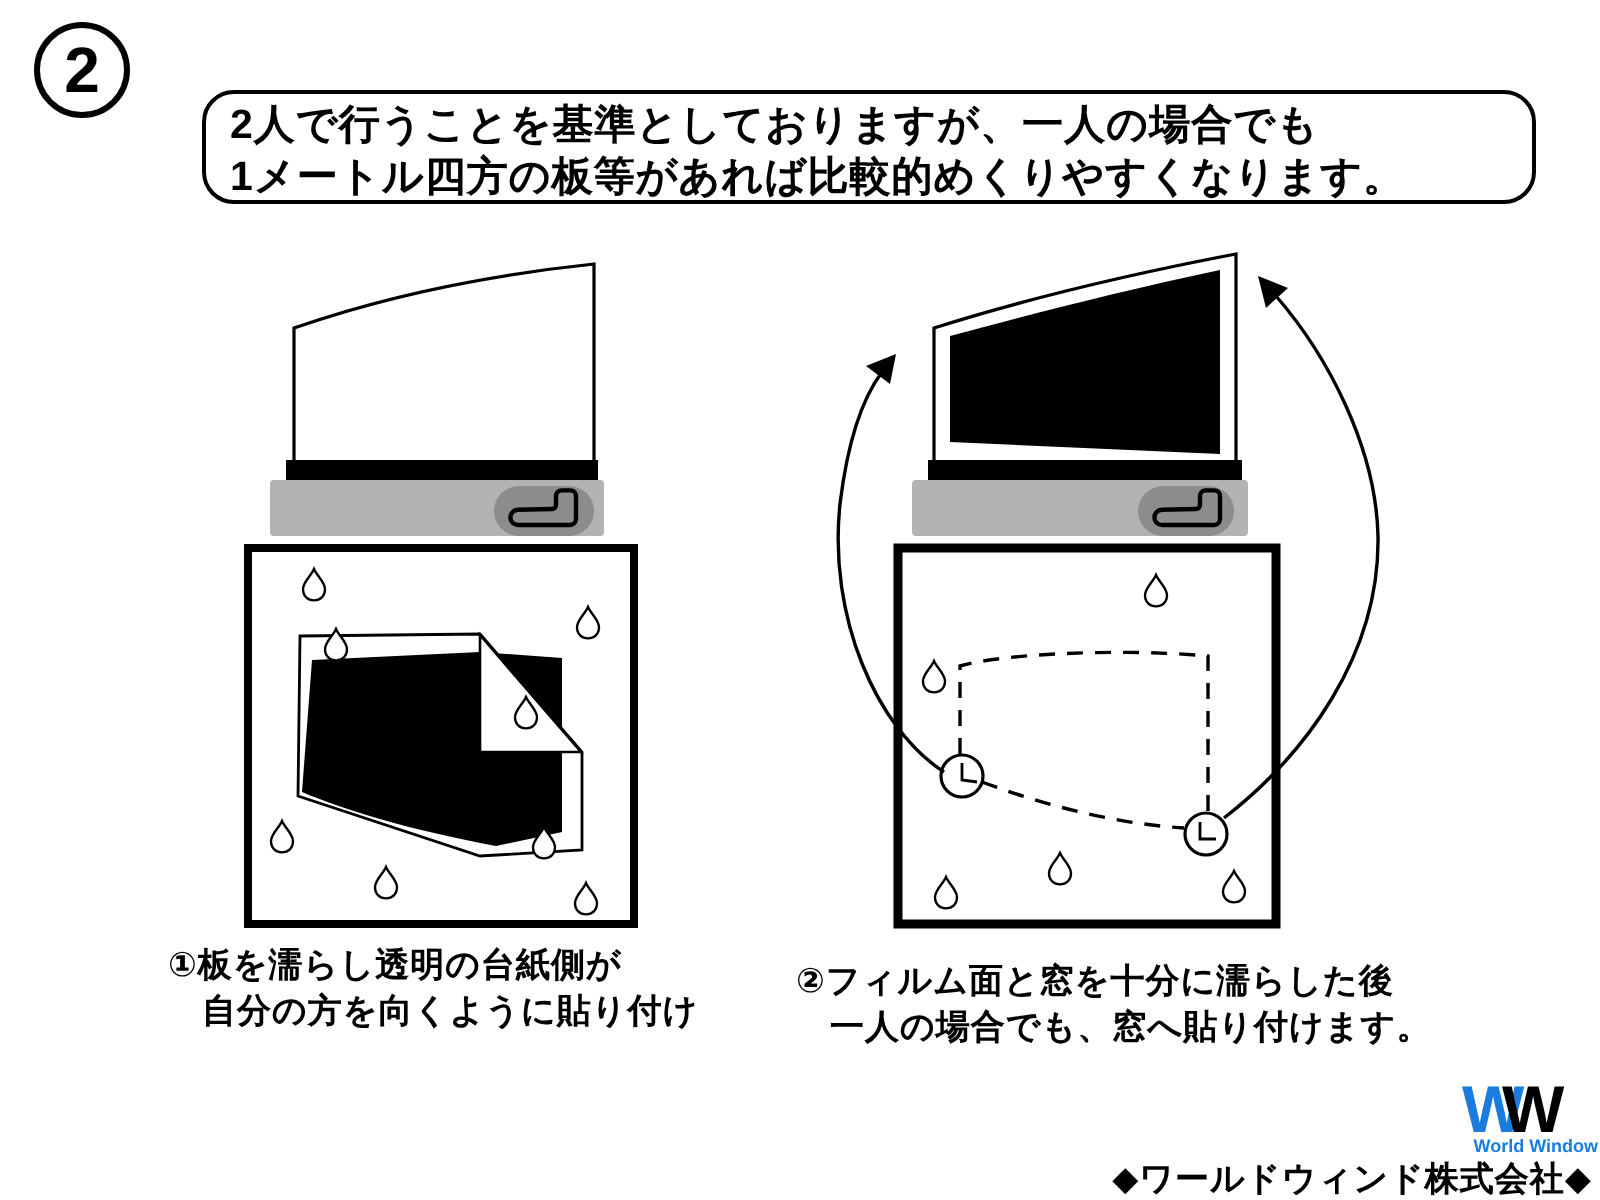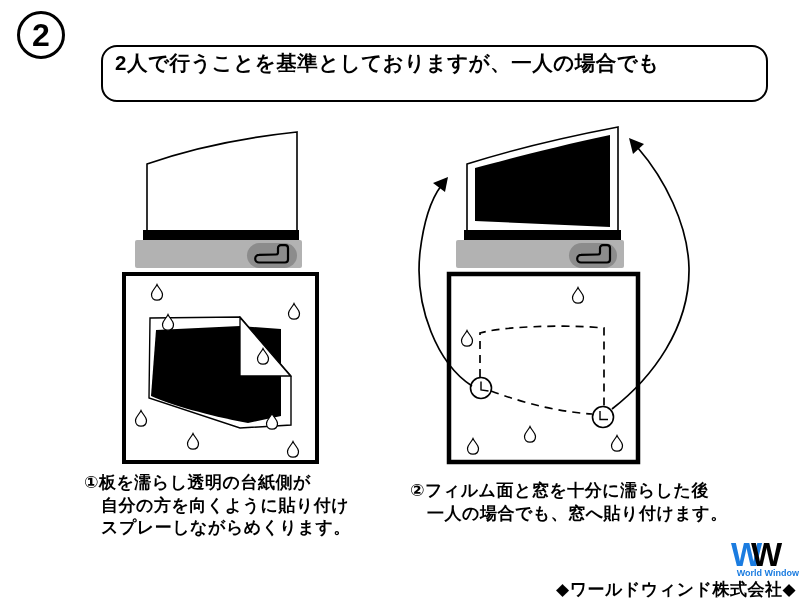--- a/index.html
+++ b/index.html
@@ -20,21 +20,21 @@
     padding:3px 10px 0 12px;
     font-size:20.5px;font-weight:600;line-height:26px;letter-spacing:0.5px;
     white-space:nowrap;
     margin-left:37px;
   }
   .caption{
     position:absolute;font-size:17px;font-weight:600;line-height:22.5px;
     letter-spacing:0.5px;white-space:nowrap;
   }
   .caption-left{left:84px;top:472px;}
-  .caption-right{left:410px;top:480px;}
+  .caption-right{left:398px;top:480px;}
   .caption .indent{padding-left:17px;}
   .logo{position:absolute;left:731px;top:538px;width:66px;height:40px;}
   .logo .w{
     position:absolute;top:0;font-size:33px;font-weight:700;line-height:33px;
     font-family:"Liberation Sans",sans-serif;letter-spacing:-1px;
   }
   .logo .w1{left:0;color:var(--logo-blue,#1b7ce0);}
   .logo .w2{left:20px;color:#000;}
   .logo .logo-caption{
     position:absolute;left:-2px;top:30px;width:70px;text-align:right;
@@ -116,26 +116,26 @@
       <polygon points="629,138 644,144 633,154" fill="#000"></polygon>
     </g>
   </svg>
 
   <div class="step-badge">
     <span>2</span>
   </div>
 
   <div class="speech-bubble">
     <div>2人で行うことを基準としておりますが、一人の場合でも</div>
+    <div>1メートル四方の板等があれば比較的めくりやすくなります。</div>
   </div>
 
   <div class="caption caption-left">
     <div>①板を濡らし透明の台紙側が</div>
     <div class="indent">自分の方を向くように貼り付け</div>
-    <div class="indent">スプレーしながらめくります。</div>
   </div>
 
   <div class="caption caption-right">
     <div>②フィルム面と窓を十分に濡らした後</div>
     <div class="indent">一人の場合でも、窓へ貼り付けます。</div>
   </div>
 
   <div class="logo">
     <span class="w w1">W</span>
     <span class="w w2">W</span>

